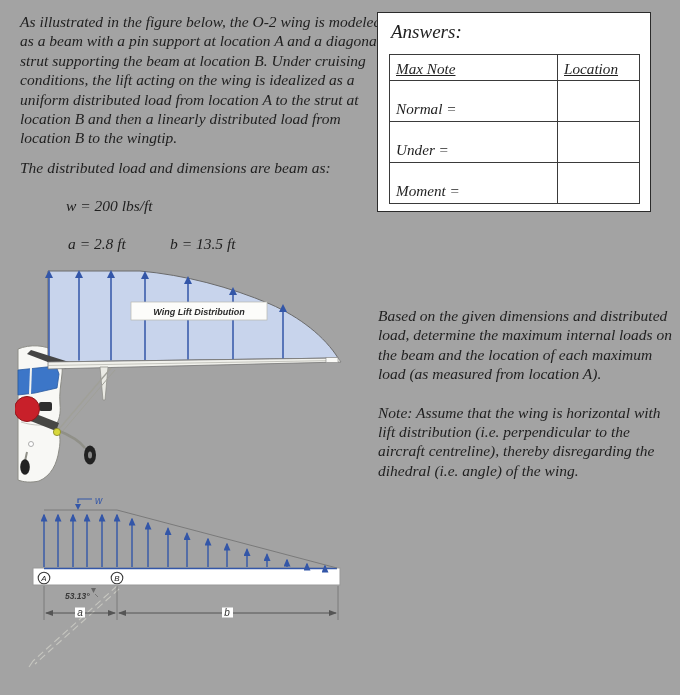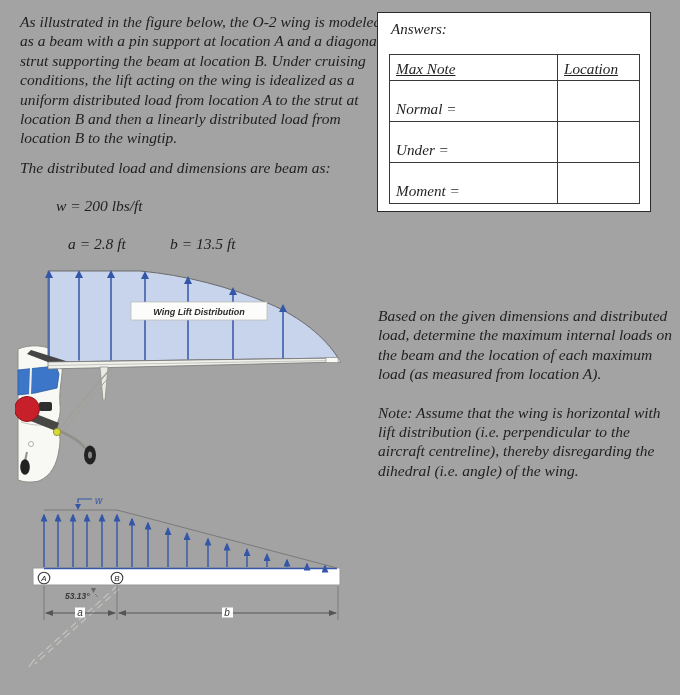--- a/index.html
+++ b/index.html
@@ -3,30 +3,30 @@
 <meta charset="utf-8">
 <style>
   html,body { margin:0; padding:0; background:#ffffff; }
   .page {
     position:relative; width:680px; height:695px; background:#a3a3a3;
     font-family:"Liberation Serif", serif; color:#1f1f1f; overflow:hidden;font-style:italic;
   }
   .prose { font-size:15.5px; line-height:19.4px; }
   .problem-para { position:absolute; left:20px; top:12px; width:362px; }
   .given-intro  { position:absolute; left:20px; top:158px; width:380px; }
-  .w-line       { position:absolute; left:56px; top:196px; }
+  .w-line       { position:absolute; left:66px; top:196px; }
   .ab-line      { position:absolute; left:68px; top:234px; }
   .ab-line .a-val { display:inline-block; width:102px; }
 
   
   .answers-box {
     position:absolute; left:377px; top:12px; width:272px; height:198px;
     border:1.8px solid #2b2b2b; background:#ffffff;
   }
-  .answers-title { position:absolute; left:13px; top:8px; font-size:15px; }
+  .answers-title { position:absolute; left:13px; top:8px; font-size:19px; }
   .answers-table {
     position:absolute; left:11px; top:41px; width:250px;
     border-collapse:collapse; table-layout:fixed; font-size:15.2px;
   }
   .answers-table td { border:1.2px solid #3a3a3a; padding:0 0 3px 6px; vertical-align:bottom; }
   .answers-table tr.hdr td { height:23px; padding-bottom:2px; }
   .answers-table tr.row td { height:37px;margin-left:44px; }
   .u { text-decoration:underline; }
 
   .fig { position:absolute; }

